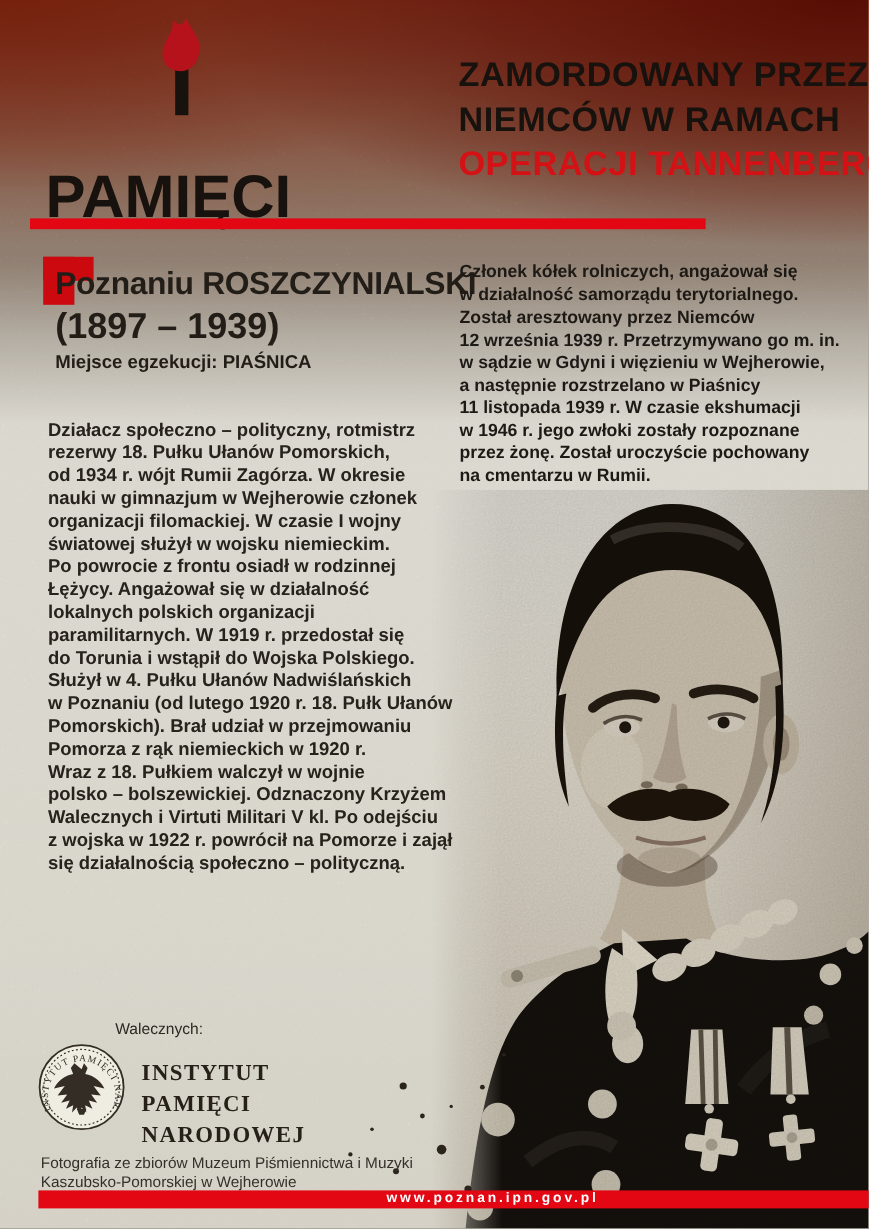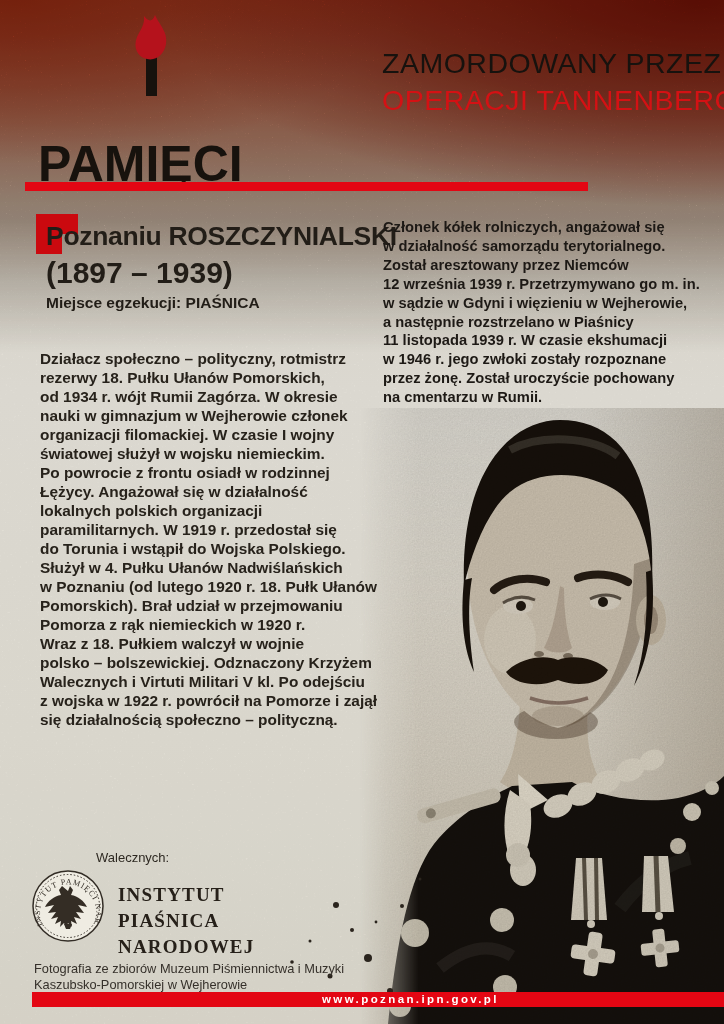--- a/index.html
+++ b/index.html
@@ -24,21 +24,21 @@
   }
   .global-noise{position:absolute;inset:0;z-index:2;opacity:.09;pointer-events:none;mix-blend-mode:multiply;}
   
   .logo-line{position:absolute;color:#17120d;font-weight:900;z-index:5;white-space:nowrap;}
   .logo-zapal{left:42px;top:47px;font-size:43px;letter-spacing:26px;}
   .logo-znicz{left:38px;top:79px;font-size:63px;letter-spacing:9px;}
   .logo-pamieci{left:38px;top:135px;font-size:50px;letter-spacing:0px;}
   .candle{position:absolute;left:146px;top:54px;width:11px;height:42px;background:#17120d;z-index:6;}
   .flame{position:absolute;left:131px;top:14px;z-index:6;}
   
-  .headline{position:absolute;left:382px;top:45px;width:330px;z-index:5;font-weight:400;
+  .headline{position:absolute;left:382px;top:45px;width:330px;z-index:5;font-weight:700;
     font-size:28.5px;line-height:37px;color:#17120e;letter-spacing:.5px;white-space:nowrap;}
   .headline .red{color:#d41114;}
   .red-line{position:absolute;left:25px;top:182px;width:563px;height:9px;background:#e30613;z-index:5;}
   .year-row{position:absolute;right:16px;top:161px;z-index:5;color:#17120e;font-weight:900;font-size:39px;white-space:nowrap;}
   .year-row .suffix{font-size:22px;font-weight:900;margin-left:6px;}
   
   .corner-bracket{position:absolute;left:36px;top:214px;width:16px;height:20px;
     border-top:20px solid #cb090f;border-left:26px solid #cb090f;z-index:5;}
   .subject-name{position:absolute;left:46px;top:221px;z-index:5;font-size:26.5px;font-weight:900;color:#221d17;letter-spacing:-.3px;}
   .subject-years{position:absolute;left:46px;top:256px;z-index:5;font-size:30px;font-weight:700;color:#221d17;text-align:center;}
@@ -99,20 +99,21 @@
   <div class="logo-line logo-pamieci">PAMIĘCI</div>
   <div class="candle"></div>
   <div class="flame">
     <svg width="44" height="48" viewBox="0 0 44 48">
       <path d="M24,1 C29,12 37,18 35,30 C33,41 25,47 16,45 C6,43 2,33 6,23 C9,16 14,11 13,2 C17,7 21,9 24,1 Z" fill="#b5121c"></path>
     </svg>
   </div>
 
   <div class="headline">
     <div>ZAMORDOWANY PRZEZ</div>
+    <div>NIEMCÓW W RAMACH</div>
     <div class="red">OPERACJI TANNENBERG</div>
   </div>
   <div class="red-line"></div>
 
   <div class="corner-bracket"></div>
   <div class="subject-name">Poznaniu ROSZCZYNIALSKI</div>
   <div class="subject-years">(1897 – 1939)</div>
   <div class="execution">Miejsce egzekucji: PIAŚNICA</div>
 
   <div class="bio-right prelines">Członek kółek rolniczych, angażował się
@@ -282,21 +283,21 @@
       <text font-size="8" font-family="Liberation Serif, serif" fill="#332d26" letter-spacing="1">
         <textPath href="#sealArc">INSTYTUT PAMIĘCI NARODOWEJ</textPath>
       </text>
       <g>
         <path d="M37,22 l2,-5 3,4 -2,5 c7,1 13,6 16,12 l-9,-2 6,8 -8,-1 5,7 -7,-2 3,7 -6,-3 1,6 -4,-4 -2,5 -2,-5 -4,4 1,-6 -6,3 3,-7 -7,2 5,-7 -8,1 6,-8 -9,2 c3,-6 9,-11 16,-12 l-2,-5 3,-4 z" fill="#342d25"></path>
         <path d="M33,55 h8 l-2,5 h-4 z" fill="#342d25"></path>
       </g>
     </svg>
   </div>
   <div class="organizer-name">INSTYTUT
-PIAŚNICA
+PAMIĘCI
 NARODOWEJ</div>
   <div class="credits">Fotografia ze zbiorów Muzeum Piśmiennictwa i Muzyki
 Kaszubsko-Pomorskiej w Wejherowie</div>
 
   <div class="bottom-bar">
     <span class="website">www.poznan.ipn.gov.pl</span>
   </div>
 
 </div>
 

